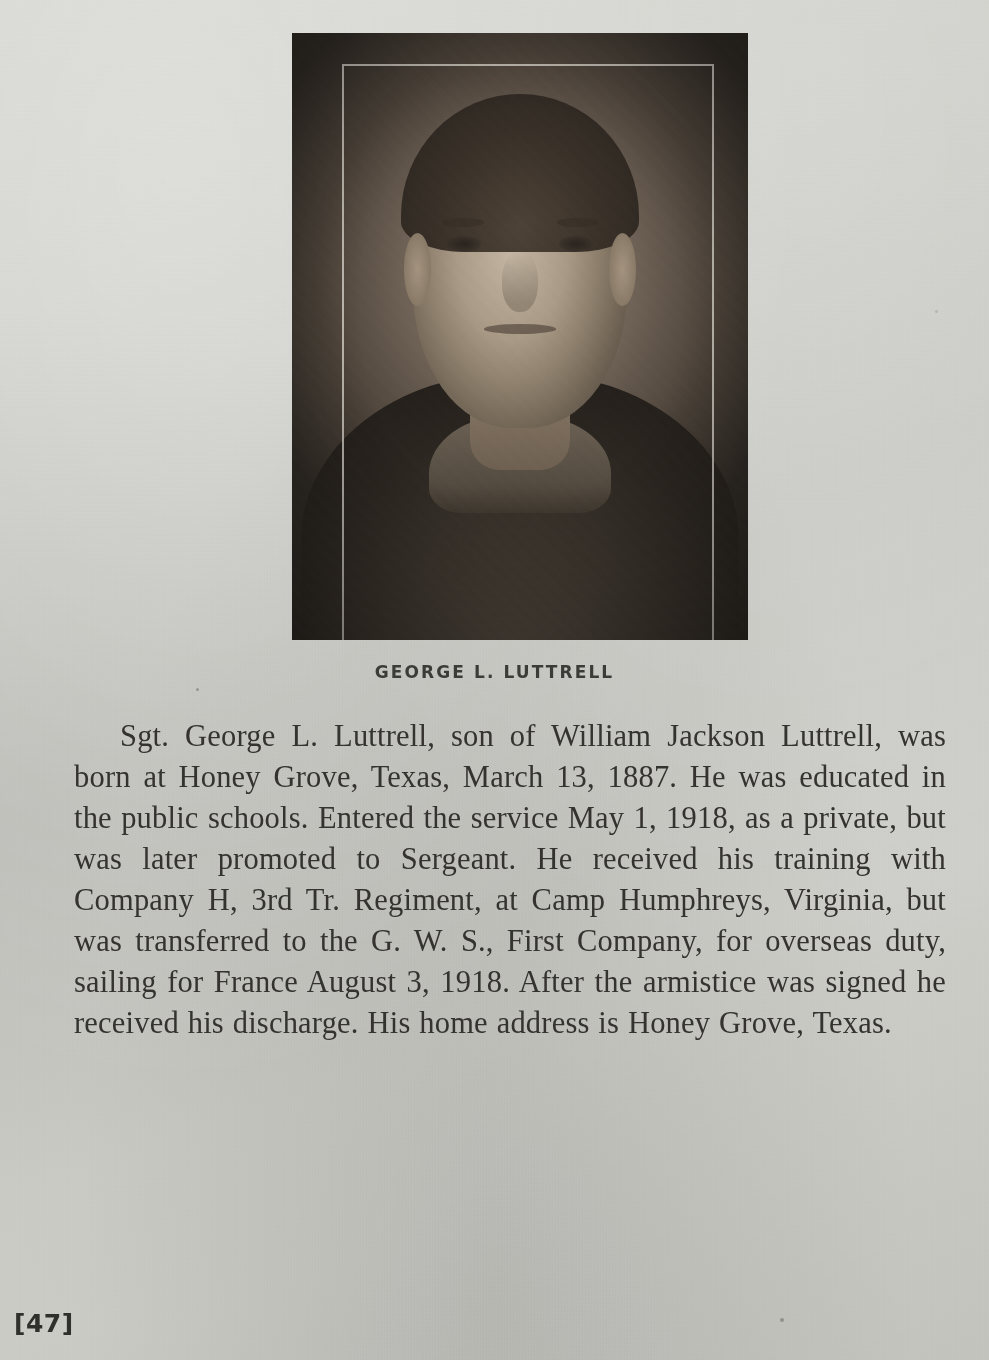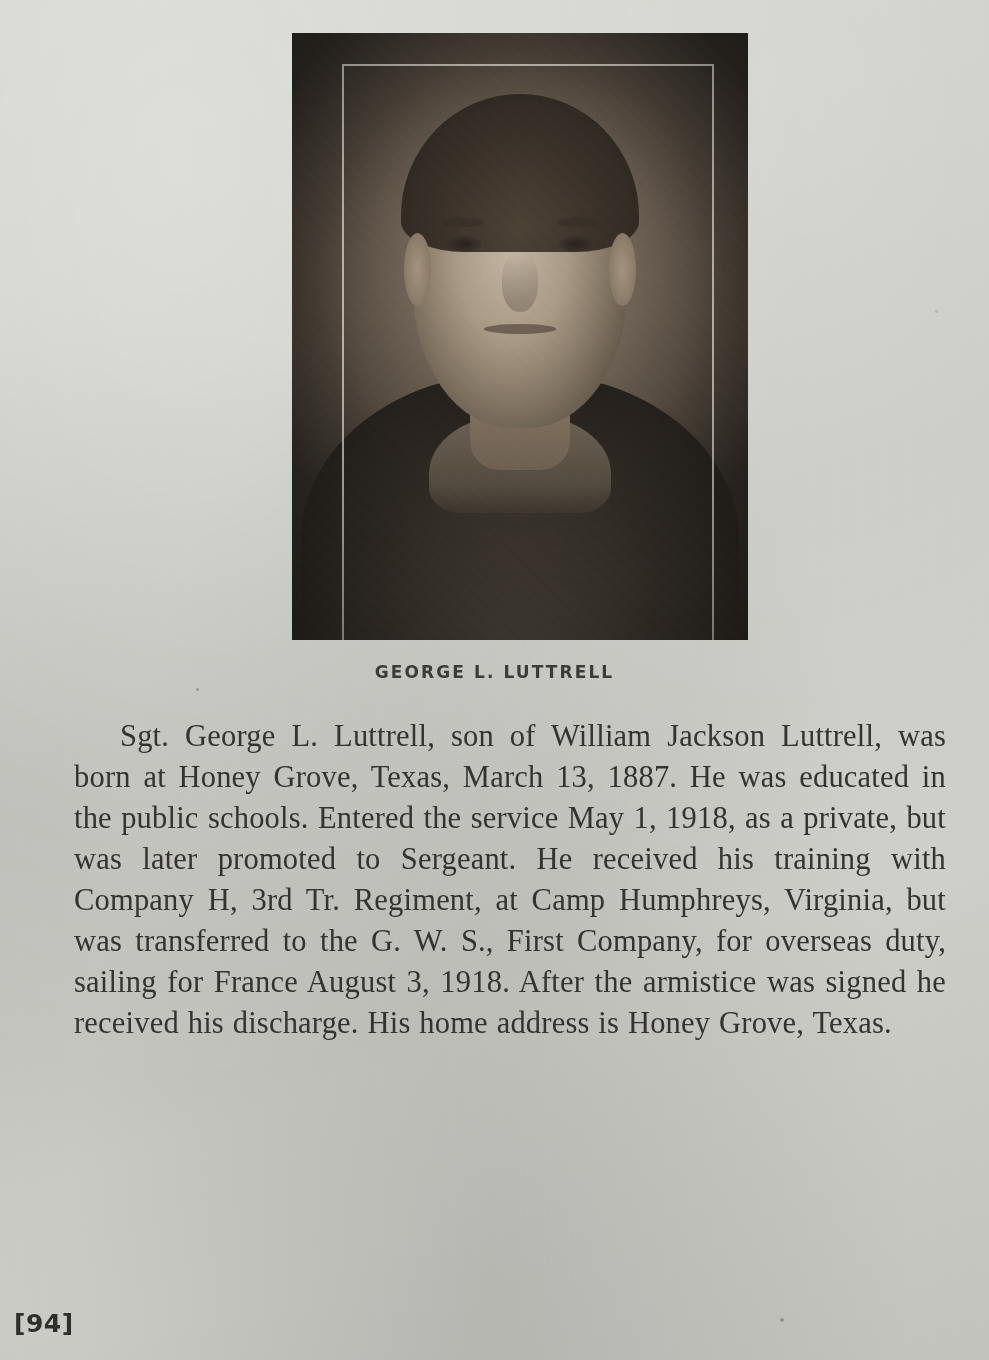--- a/index.html
+++ b/index.html
@@ -238,18 +238,18 @@
       <div class="photo-inner-line"></div>
       <div class="vignette"></div>
       <div class="photo-noise"></div>
     </div>
   </div>
 
   <div class="caption">GEORGE L. LUTTRELL</div>
 
   <div class="bio">Sgt. George L. Luttrell, son of William Jackson Luttrell, was born at Honey Grove, Texas, March 13, 1887. He was educated in the public schools. Entered the service May 1, 1918, as a private, but was later promoted to Sergeant. He received his training with Company H, 3rd Tr. Regiment, at Camp Humphreys, Virginia, but was transferred to the G. W. S., First Company, for overseas duty, sailing for France August 3, 1918. After the armistice was signed he received his discharge. His home address is Honey Grove, Texas.</div>
 
-  <div class="folio">[94]</div>
+  <div class="folio">[47]</div>
 
   <div class="speck" style="left:780px; top:1318px; width:4px; height:4px;"></div>
   <div class="speck" style="left:196px; top:688px; width:3px; height:3px;"></div>
   <div class="speck" style="left:935px; top:310px; width:3px; height:3px; opacity:.5;"></div>
 </div>
 
 </body></html>

